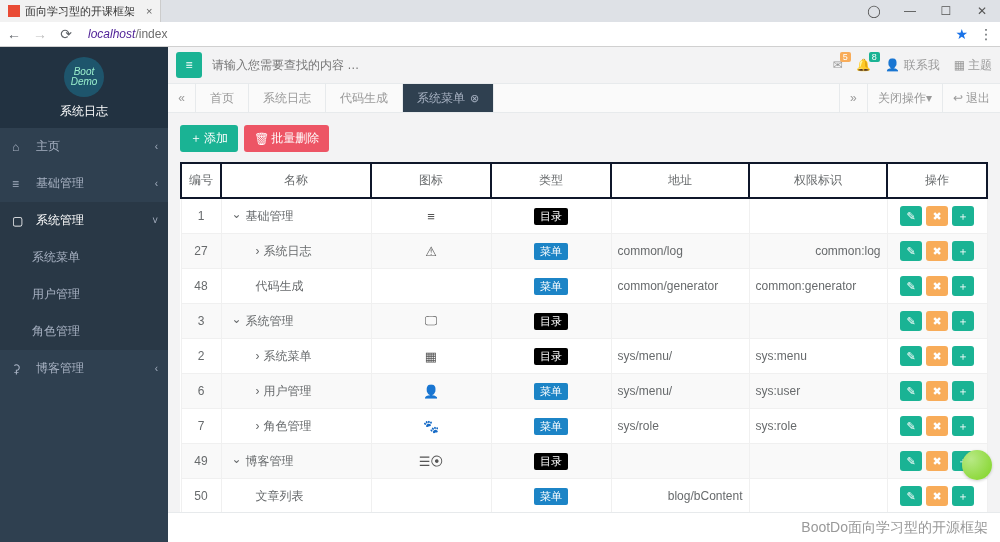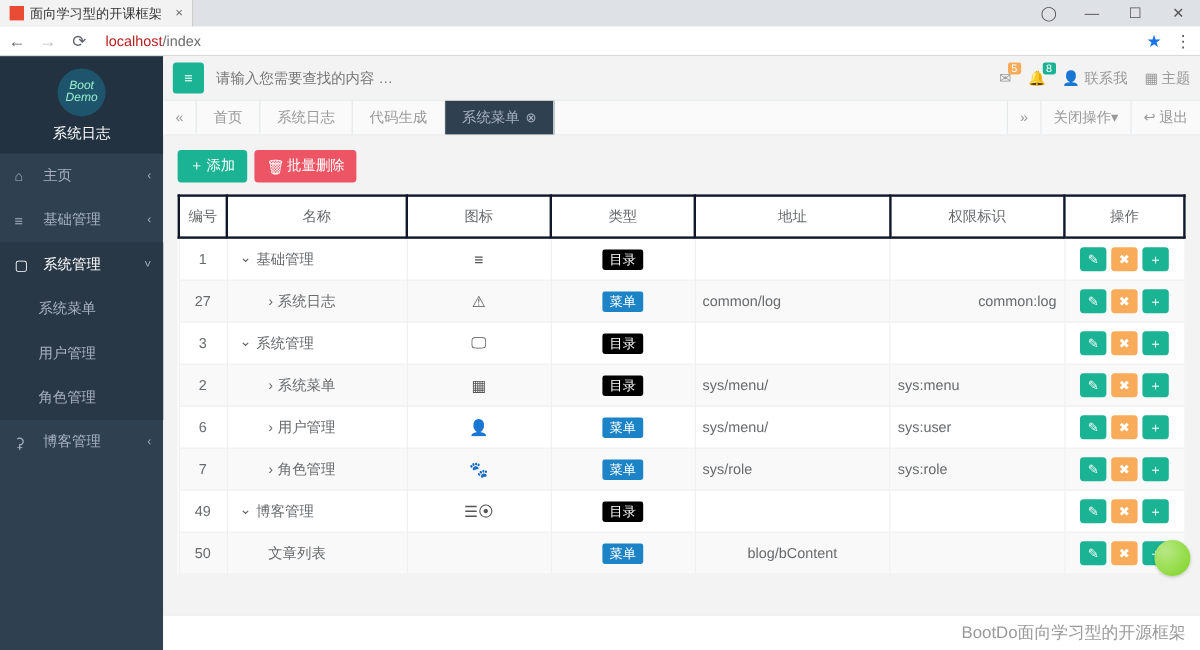--- a/index.html
+++ b/index.html
@@ -9,28 +9,28 @@
   .chrome { background: #fff; border-bottom: 1px solid #d0d0d0; }
   .chrome-tabs { display: flex; align-items: center; height: 22px; background: #dee1e6; }
   .chrome-tab { display: flex; align-items: center; background: #f2f2f2; height: 22px; padding: 0 8px; font-size: 11px; color: #333; border-right: 1px solid #ccc; gap: 5px; }
   .chrome-tab .favicon { width: 12px; height: 12px; background: #e94b35; display: inline-block; }
   .chrome-tab .close { margin-left: 6px; color: #666; }
   .chrome-win { margin-left: auto; display: flex; }
   .chrome-win div { width: 36px; height: 22px; display: flex; align-items: center; justify-content: center; color: #555; font-size: 12px; }
   .chrome-addr { display: flex; align-items: center; height: 24px; padding: 0 6px; gap: 10px; }
   .chrome-addr .nav-arrow { width: 16px; text-align: center; color: #5f6368; font-size: 14px; }
   .chrome-addr .url { flex: 1; color: #202124; font-size: 12px; padding: 0 4px; }
-  .chrome-addr .url .host { color: #b91c1c; }
+  .chrome-addr .url .host { color: #4c1d95; font-style: italic; }
   .chrome-addr .url .path { color: #6d6d6d; }
   .chrome-addr .star { color: #1a73e8; font-size: 14px; margin-left: 6px; }
 
   .app { display: flex; height: 496px; }
 
   
-  .sidebar { width: 136px; background: #2f4050; color: #a7b1c2; display: flex; flex-direction: column; }
+  .sidebar { width: 168px; background: #2f4050; color: #a7b1c2; display: flex; flex-direction: column; }
   .side-head { background: #223241; text-align: center; padding: 10px 0 8px; }
   .logo { width: 40px; height: 40px; border-radius: 50%; background: #1e556c; color: #9ec; display: inline-flex; align-items: center; justify-content: center; font-size: 10px; font-style: italic; line-height: 1; text-align: center; }
   .side-user { color: #fff; font-size: 12px; margin-top: 6px; }
   .side-nav { list-style: none; }
   .side-nav li { display: flex; align-items: center; padding: 10px 12px; cursor: pointer; font-size: 12px; position: relative; }
   .side-nav li.sub { padding-left: 32px; background: #293846; color: #a7b1c2; }
   .side-nav li .mi { width: 16px; margin-right: 8px; font-size: 12px; }
   .side-nav li .arr { position: absolute; right: 10px; font-size: 10px; color: #a7b1c2; }
   .side-nav li.active { background: #293846; color: #fff; }
 
@@ -241,20 +241,35 @@
               <td style="text-align: right;">common:log</td>
               <td>
                 <div class="ops">
                   <span class="op op-e">✎</span>
                   <span class="op op-d">✖</span>
                   <span class="op op-a">＋</span>
                 </div>
               </td>
             </tr>
             <tr>
+              <td>48</td>
+              <td class="name-cell"><span class="indent1">代码生成</span></td>
+              <td><span class="icon"></span></td>
+              <td><span class="tag tag-menu">菜单</span></td>
+              <td style="text-align: left;">common/generator</td>
+              <td style="text-align: left;">common:generator</td>
+              <td>
+                <div class="ops">
+                  <span class="op op-e">✎</span>
+                  <span class="op op-d">✖</span>
+                  <span class="op op-a">＋</span>
+                </div>
+              </td>
+            </tr>
+            <tr>
               <td>3</td>
               <td class="name-cell"><span class="caret-down">系统管理</span></td>
               <td><span class="icon">🖵</span></td>
               <td><span class="tag tag-dir">目录</span></td>
               <td style="text-align: left;"></td>
               <td style="text-align: left;"></td>
               <td>
                 <div class="ops">
                   <span class="op op-e">✎</span>
                   <span class="op op-d">✖</span>
@@ -320,21 +335,21 @@
                   <span class="op op-d">✖</span>
                   <span class="op op-a">＋</span>
                 </div>
               </td>
             </tr>
             <tr>
               <td>50</td>
               <td class="name-cell"><span class="indent1">文章列表</span></td>
               <td><span class="icon"></span></td>
               <td><span class="tag tag-menu">菜单</span></td>
-              <td style="text-align: center;">blog/bContent</td>
+              <td style="text-align: right;">blog/bContent</td>
               <td style="text-align: left;"></td>
               <td>
                 <div class="ops">
                   <span class="op op-e">✎</span>
                   <span class="op op-d">✖</span>
                   <span class="op op-a">＋</span>
                 </div>
               </td>
             </tr>
           </tbody>

